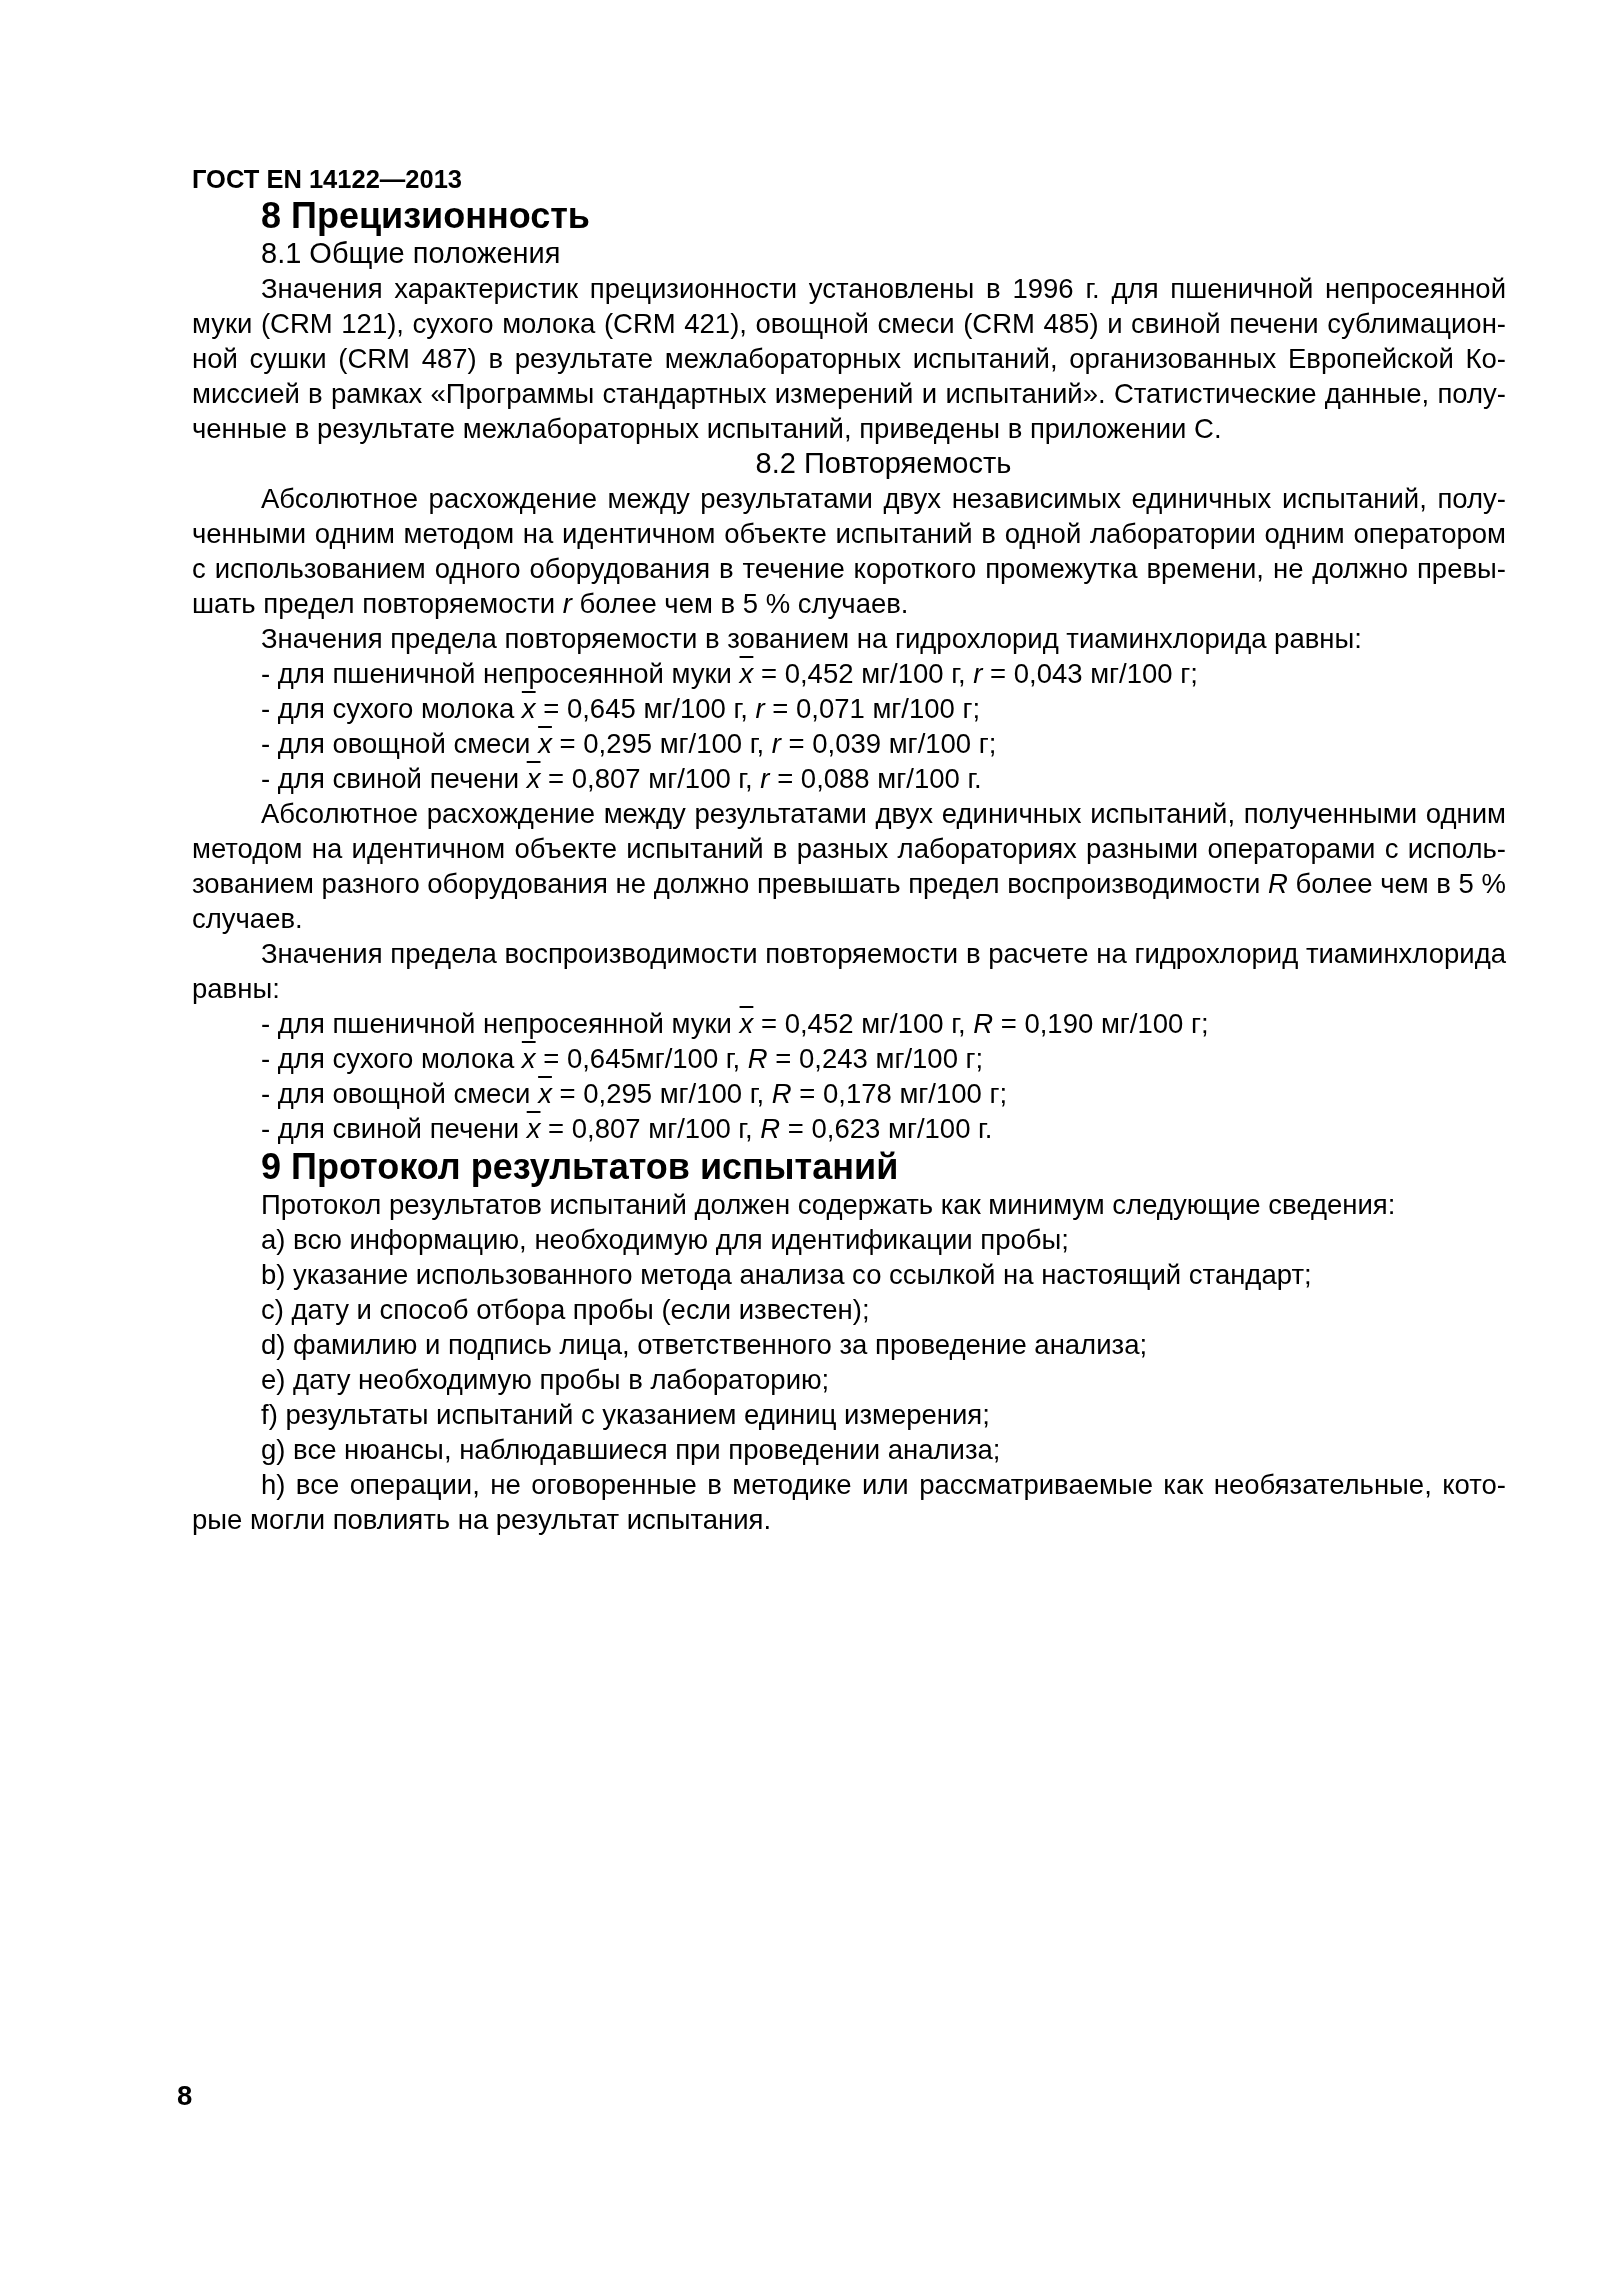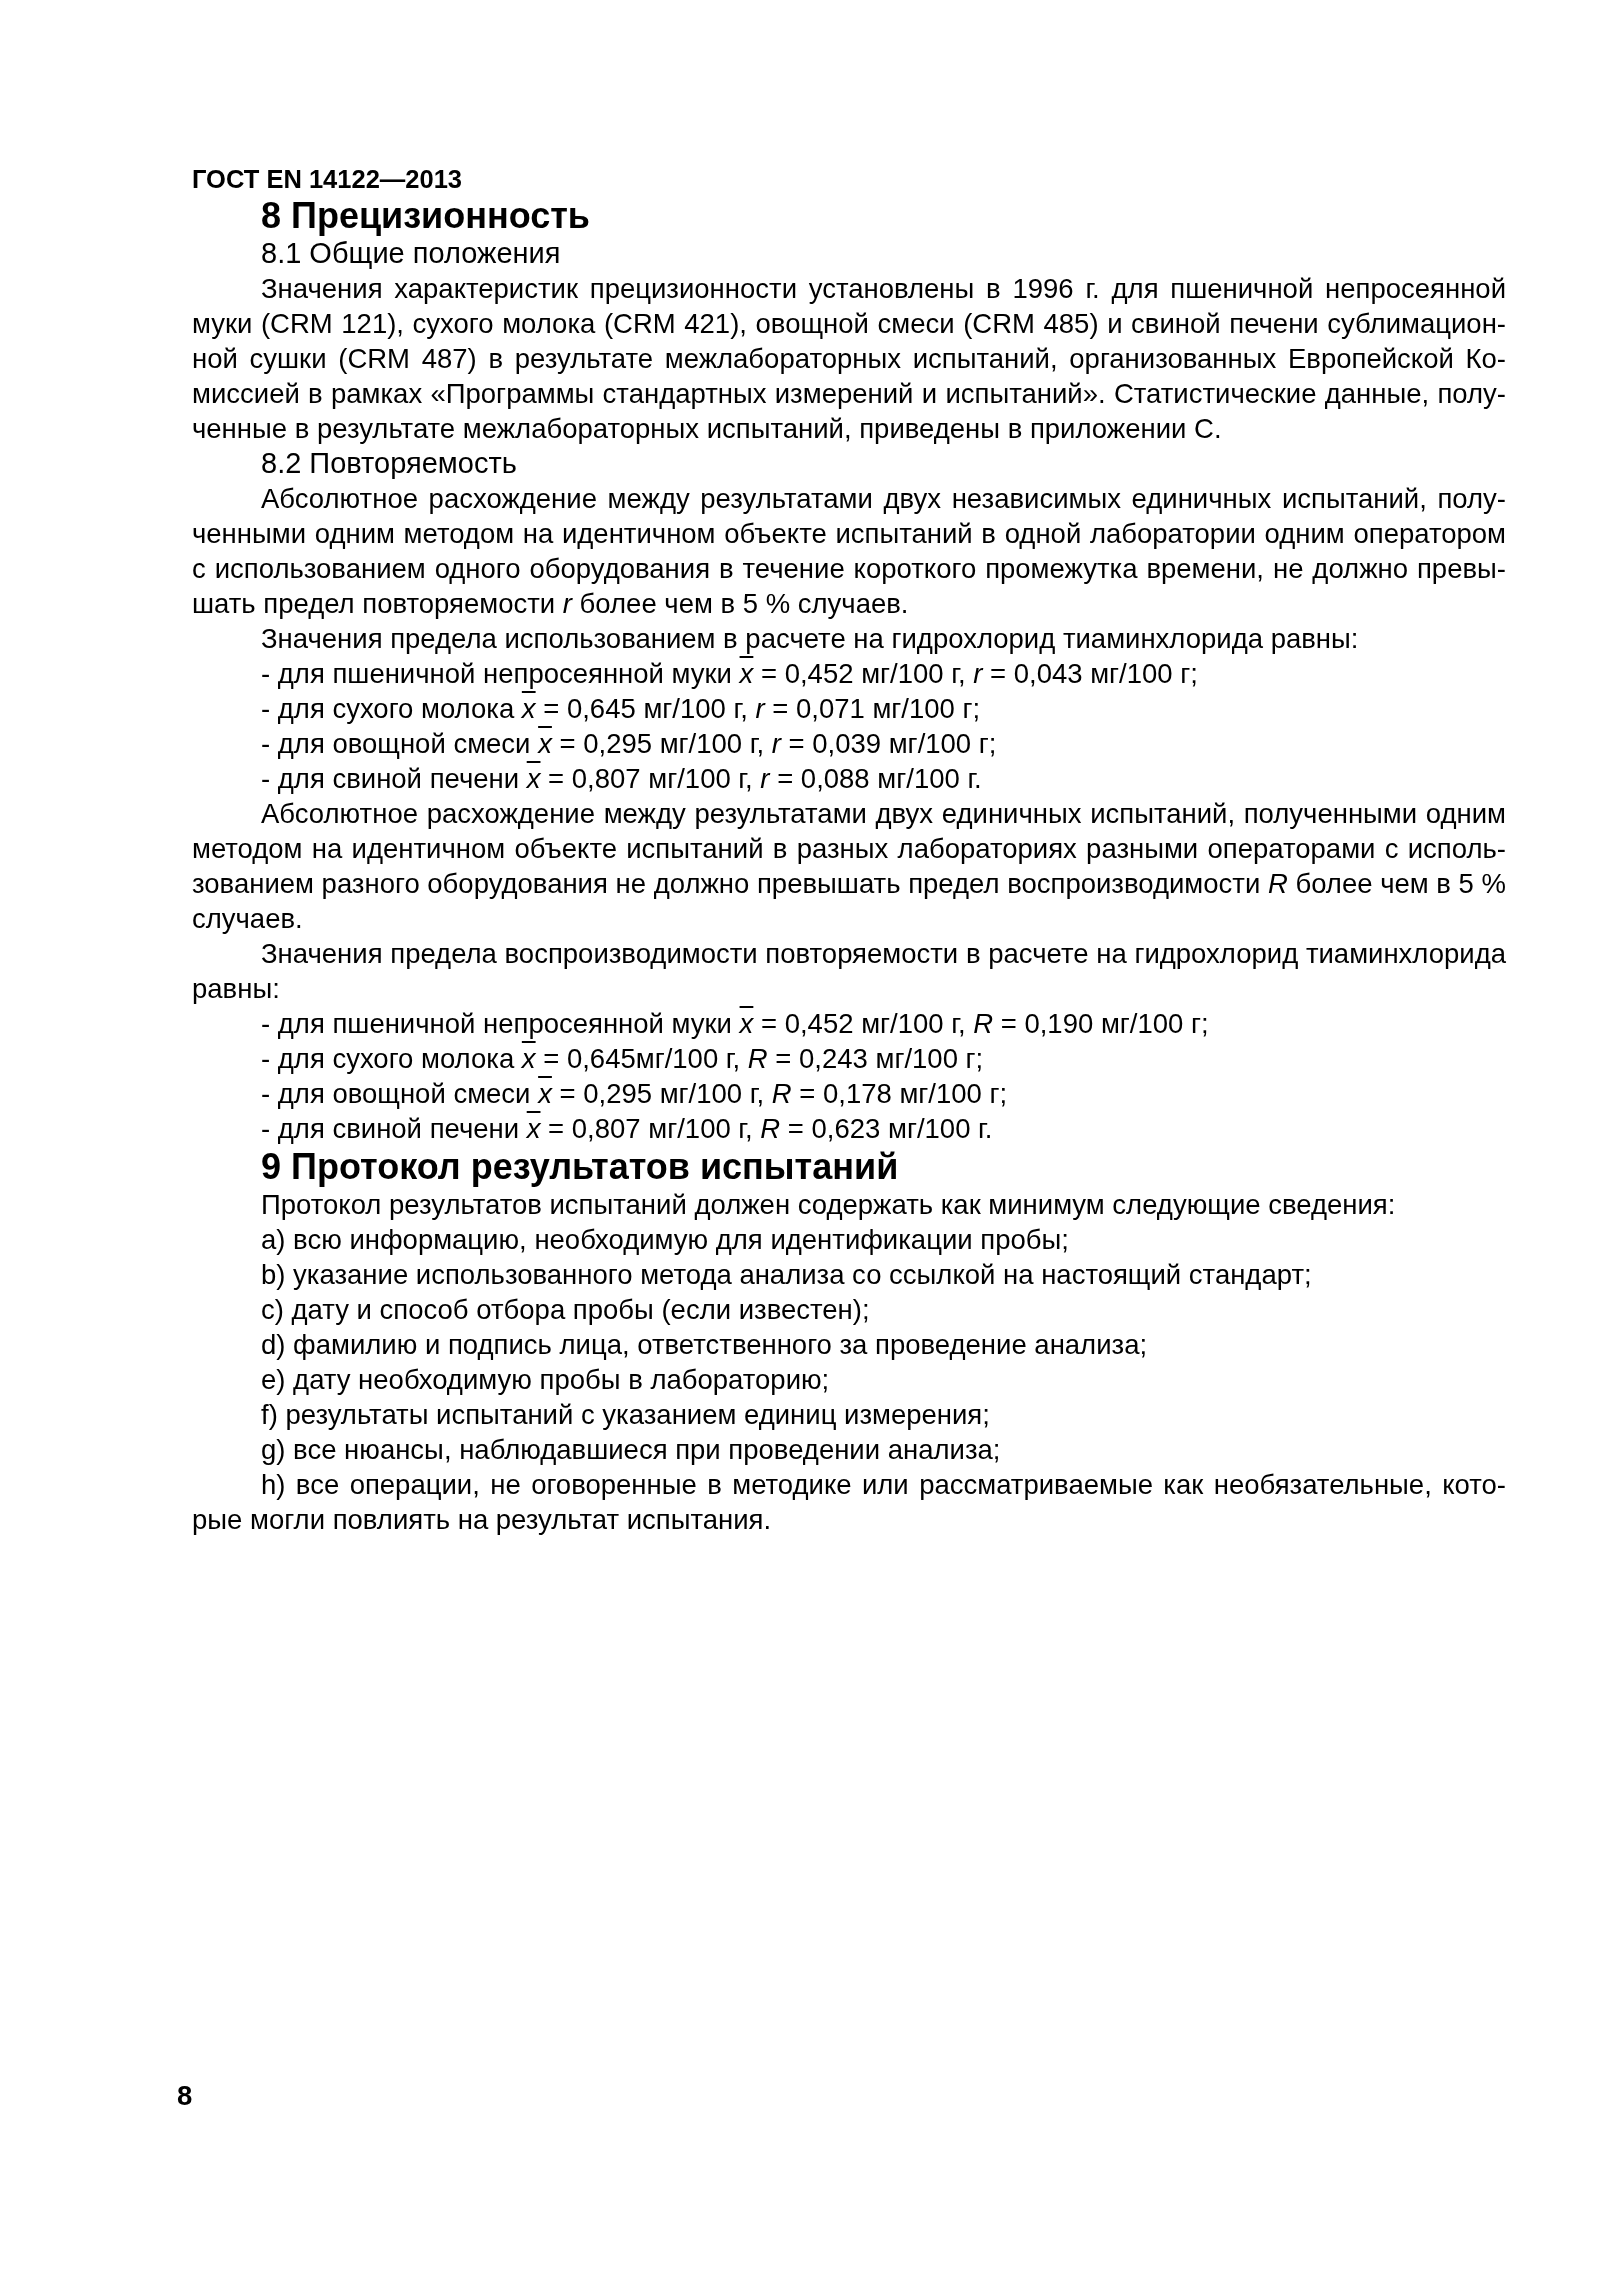--- a/index.html
+++ b/index.html
@@ -42,21 +42,21 @@
     font-size: 27.5px;
     line-height: 35px;
     margin: 0;
     text-align: justify;
     text-indent: 69px;
     hyphens: manual;
   }
   .mt-h1-8   { margin-top: 29px; }
   .mt-h2-81  { margin-top: 48px; }
   .mt-p-81   { margin-top: 13px; }
-  .mt-h2-82  { margin-top: 16.4px; }
+  .mt-h2-82  { margin-top: 16.4px; text-align: center; }
   .mt-p-82   { margin-top: 7.9px; }
   .mt-h2-83  { margin-top: 10.5px; }
   .mt-p-83   { margin-top: 7.9px; }
   .mt-h1-9   { margin-top: 9.2px; }
   .mt-p-9    { margin-top: 23.6px; }
   .var { font-style: italic; }
   .xbar { font-style: italic; text-decoration: overline; }
   .page-number {
     position: absolute;
     left: 177px;
@@ -74,21 +74,21 @@
 
     <div class="doc-number">ГОСТ EN 14122—2013</div>
 
     <h1 class="sec mt-h1-8">8 Прецизионность</h1>
 
     <h2 class="sub mt-h2-81">8.1 Общие положения</h2>
     <p class="para mt-p-81">Значения характеристик прецизионности установлены в 1996 г. для пшеничной непросеянной муки (CRM 121), сухого молока (CRM 421), овощной смеси (CRM 485) и свиной печени сублимацион­ной сушки (CRM 487) в результате межлабораторных испытаний, организованных Европейской Ко­миссией в рамках «Программы стандартных измерений и испытаний». Статистические данные, полу­ченные в результате межлабораторных испытаний, приведены в приложении C.</p>
 
     <h2 class="sub mt-h2-82">8.2 Повторяемость</h2>
     <p class="para mt-p-82"><span>Абсолютное расхождение между результатами двух независимых единичных испытаний, полу­ченными одним методом на идентичном объекте испытаний в одной лаборатории одним оператором с использованием одного оборудования в течение короткого промежутка времени, не должно превы­шать предел повторяемости </span><span class="var">r</span><span> более чем в 5 % случаев.</span></p>
-    <p class="para">Значения предела использованием в расчете на гидрохлорид тиаминхлорида равны:</p>
+    <p class="para">Значения предела повторяемости в зованием на гидрохлорид тиаминхлорида равны:</p>
 
     <p class="para"><span>- для пшеничной непросеянной муки </span><span class="xbar">x</span><span> = 0,452 мг/100 г, </span><span class="var">r</span><span> = 0,043 мг/100 г;</span></p>
     <p class="para"><span>- для сухого молока </span><span class="xbar">x</span><span> = 0,645 мг/100 г, </span><span class="var">r</span><span> = 0,071 мг/100 г;</span></p>
     <p class="para"><span>- для овощной смеси </span><span class="xbar">x</span><span> = 0,295 мг/100 г, </span><span class="var">r</span><span> = 0,039 мг/100 г;</span></p>
     <p class="para"><span>- для свиной печени </span><span class="xbar">x</span><span> = 0,807 мг/100 г, </span><span class="var">r</span><span> = 0,088 мг/100 г.</span></p>
 
     <p class="para mt-p-83"><span>Абсолютное расхождение между результатами двух единичных испытаний, полученными одним методом на идентичном объекте испытаний в разных лабораториях разными операторами с исполь­зованием разного оборудования не должно превышать предел воспроизводимости </span><span class="var">R</span><span> более чем в 5 % случаев.</span></p>
     <p class="para">Значения предела воспроизводимости повторяемости в расчете на гидрохлорид тиаминхлорида равны:</p>
 
     <p class="para"><span>- для пшеничной непросеянной муки </span><span class="xbar">x</span><span> = 0,452 мг/100 г, </span><span class="var">R</span><span> = 0,190 мг/100 г;</span></p>

